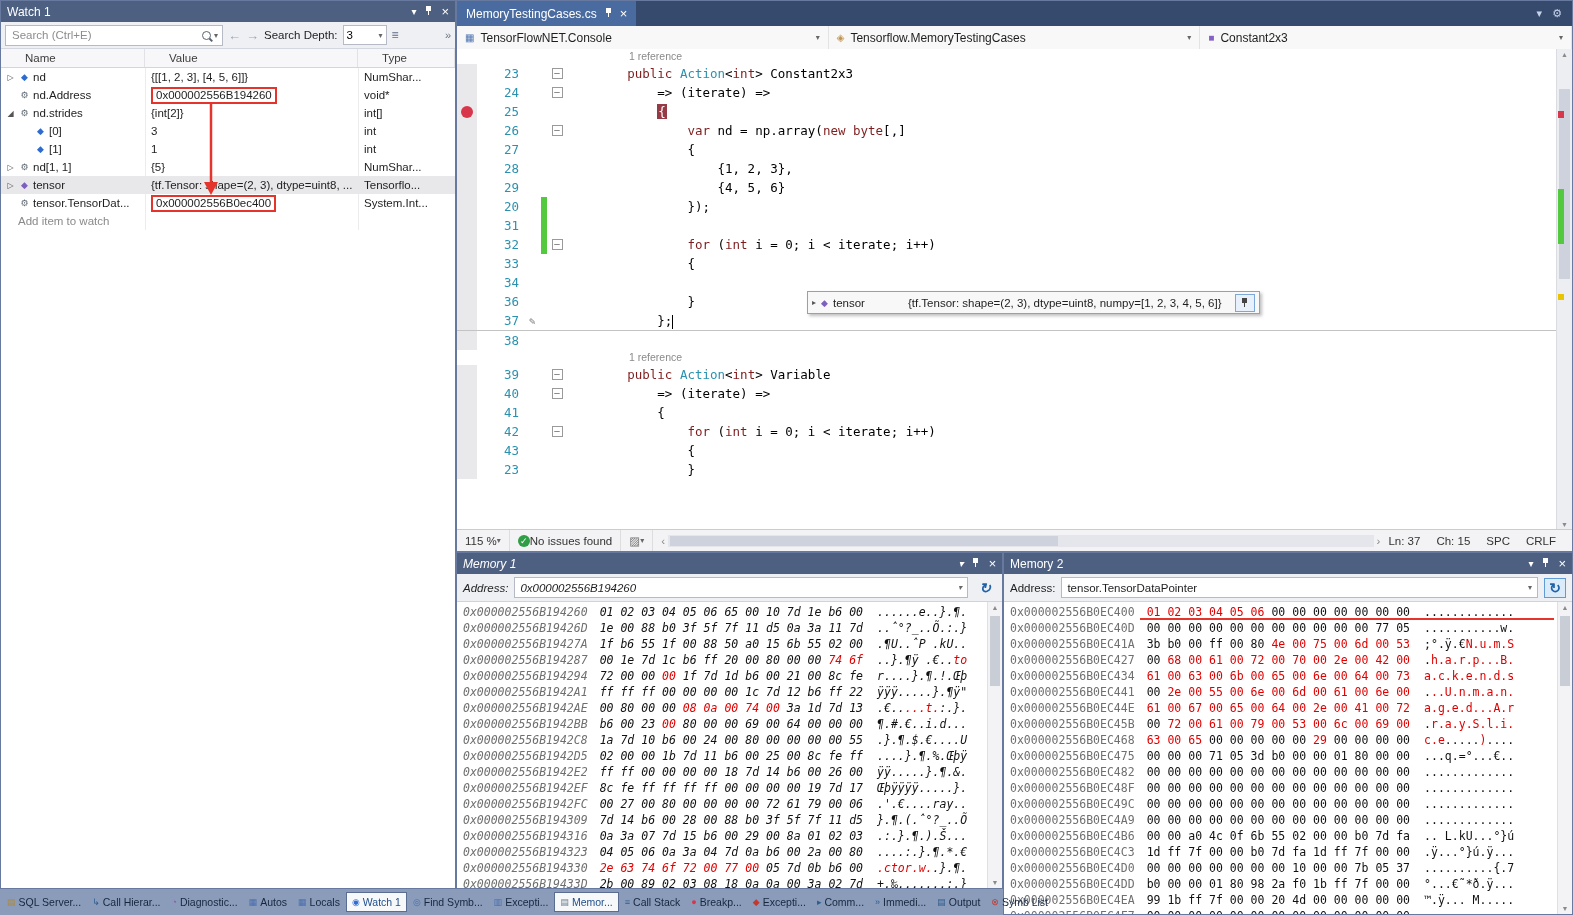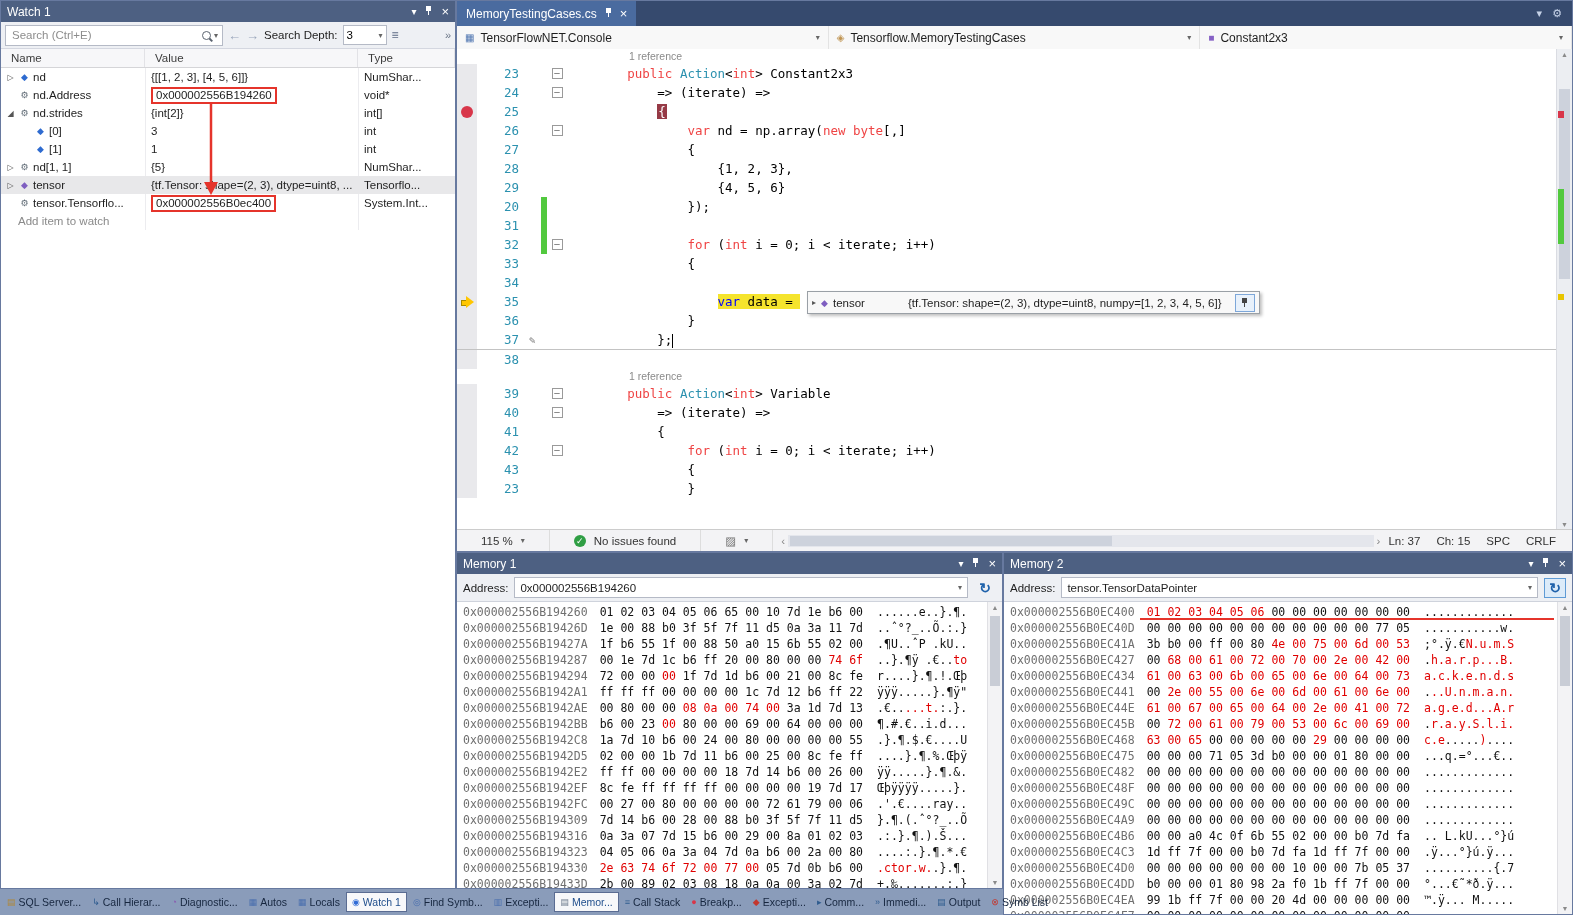--- a/index.html
+++ b/index.html
@@ -22,21 +22,21 @@
   .searchbox input::placeholder{color:#8d8d8d;}
   .mag{width:7px;height:7px;border:1.5px solid #5b6470;border-radius:50%;position:relative;display:inline-block;}
   .mag::after{content:"";position:absolute;width:4px;height:1.5px;background:#5b6470;transform:rotate(45deg);right:-3px;bottom:-2px;}
   .cc{font-size:8px;color:#666;}
   .navarrow{color:#9aa6bb;font-size:13px;}
   .depthlabel{font-size:11.5px;color:#1e1e1e;}
   .depthcombo{width:36px;height:18px;border:1px solid #b5bac6;background:#fff;display:flex;align-items:center;justify-content:space-between;padding:0 3px;font-size:11.5px;}
   .wtool-icon{font-size:12px;color:#5d6a84;}
   .overflow{margin-left:auto;color:#6b7687;font-size:11px;}
   .wgridhead{display:grid;grid-template-columns:144px 213px 1fr;height:18px;line-height:18px;background:#f7f7f9;border-bottom:1px solid #d5d5d8;font-size:11.5px;color:#3c3c3c;}
-  .wgridhead span{border-right:1px solid #e2e2e6;padding-left:10px;}
+  .wgridhead span{border-right:1px solid #e2e2e6;padding-left:24px;}
   #watch-rows-wrap{position:relative;}
   .colsep{position:absolute;top:0;width:1px;height:162px;background:#ececef;z-index:0;}
   .wrow{position:relative;z-index:1;display:grid;grid-template-columns:144px 213px 1fr;height:18px;align-items:center;font-size:11.5px;color:#1e1e1e;}
   .wrow.hl{background:#e8e8ea;}
   .wrow.ghost{color:#8a8a8a;}
   .wc-name{display:flex;align-items:center;gap:2px;overflow:hidden;white-space:nowrap;}
   .wexp{width:11px;display:inline-block;text-align:center;color:#555;font-size:8px;flex:0 0 11px;}
   .wicon{width:13px;text-align:center;font-size:9px;flex:0 0 13px;}
   .wc-val{padding-left:6px;overflow:hidden;white-space:nowrap;}
   .wc-type{padding-left:6px;overflow:hidden;white-space:nowrap;}
@@ -57,21 +57,21 @@
   .m-bp{flex:0 0 20px;background:#e9e9ec;display:flex;align-items:center;justify-content:center;}
   .m-num{flex:0 0 42px;text-align:right;color:#2b91af;padding-right:4px;}
   .m-gap{flex:0 0 18px;text-align:center;}
   .pencil{color:#777;font-size:11px;}
   .m-chg{flex:0 0 6px;}
   .m-chg.on{background:#52c93e;}
   .m-fold{flex:0 0 20px;display:flex;align-items:center;justify-content:center;}
   .foldbox{width:11px;height:11px;border:1px solid #9a9a9a;background:#fff;color:#444;font-size:9px;line-height:9px;text-align:center;box-sizing:border-box;}
   .codetext{flex:1;}
   .s-p{color:#000;}
-  .s-k{color:#ef4444;}
+  .s-k{color:#7f1d1d;}
   .s-t{color:#2b91af;}
   .s-run{color:#4aa94e;}
   .s-bph{background:#963a46;color:#fff;padding:0 1px;}
   .s-y{background:#f5e42d;color:#000;}
   .s-ky{background:#f5e42d;color:#0000ff;}
   .s-caret{display:inline-block;width:1px;height:14px;background:#000;vertical-align:middle;}
   .bpdot{width:12px;height:12px;border-radius:50%;background:#d8364a;display:inline-block;}
   .exec-wrap{display:inline-block;position:relative;width:15px;height:12px;}
   .exec-wrap::before{content:"";position:absolute;left:1px;top:4px;width:5px;height:4px;background:#ffc600;border:1px solid #a98a00;border-right:none;}
   .exec-wrap::after{content:"";position:absolute;left:6px;top:0;width:0;height:0;border-top:6px solid transparent;border-bottom:6px solid transparent;border-left:8px solid #ffc600;}
@@ -79,30 +79,30 @@
   .dt-exp{color:#555;font-size:8px;}
   .dt-ico{color:#7e5ec0;font-size:9px;}
   .dt-name{min-width:70px;color:#1e1e1e;}
   .dt-val{color:#1e1e1e;}
   .dt-pin{margin-left:8px;border:1px solid #7da7d9;background:#e8f1fb;width:18px;height:16px;display:flex;align-items:center;justify-content:center;color:#444;}
   .sbv{position:absolute;right:0;top:48px;bottom:21px;width:15px;background:#eceef2;border-left:1px solid #dadce2;}
   .sbv .arr{position:absolute;left:0;width:100%;text-align:center;font-size:7px;color:#8a8a8a;}
   .sb-thumb{position:absolute;left:2px;right:2px;top:40px;height:190px;background:#cdd2dc;}
   .sb-mark{position:absolute;left:1px;width:6px;}
   .statusbar{position:absolute;left:0;right:0;bottom:0;height:21px;background:#f3f3f5;border-top:1px solid #ccc;display:flex;align-items:center;font-size:11.5px;color:#333;}
-  .sb-sec{display:flex;align-items:center;gap:8px;padding:0 24px;border-right:1px solid #ddd;height:100%;text-align:right;}
+  .sb-sec{display:flex;align-items:center;gap:0;padding:0 8px;border-right:1px solid #ddd;height:100%;text-align:right;}
   .chk{width:12px;height:12px;border-radius:50%;background:#2f9e44;color:#fff;font-size:9px;line-height:12px;text-align:center;display:inline-block;}
   .chk::before{content:"✓";}
   .hscroll{flex:1;display:flex;align-items:center;gap:3px;color:#888;margin:0 8px;}
   .hscroll .track{flex:1;height:12px;background:#e4e6ec;position:relative;}
   .hscroll .hthumb{position:absolute;left:2px;top:1px;height:10px;width:55%;background:#cdd2dc;}
   .sb-right{display:flex;align-items:center;}
   .sb-right span{margin-right:16px;}
   
-  #memory1{left:456px;top:552px;width:547px;height:337px;}
+  #memory1{left:456px;top:552px;width:547px;height:337px;font-style:italic;}
   #memory2{left:1003px;top:552px;width:570px;height:363px;}
   .addrrow{height:27px;background:#eef0f4;border-bottom:1px solid #cfd3dc;display:flex;align-items:center;padding:0 6px;gap:6px;font-size:11.5px;color:#1e1e1e;}
   .addrcombo{flex:1;height:19px;background:#fff;border:1px solid #b5bac6;display:flex;align-items:center;padding:0 5px;}
   .addrcombo .val{flex:1;white-space:nowrap;overflow:hidden;}
   .refreshbtn{width:22px;height:20px;display:flex;align-items:center;justify-content:center;color:#1f62ab;font-size:14px;font-weight:bold;}
   .refreshbtn.active{border:1px solid #5f9bd5;background:#dcebf9;box-sizing:border-box;}
   .hexdump{position:absolute;top:49px;left:0;right:14px;bottom:0;overflow:hidden;padding:2px 0 0 6px;font-family:"DejaVu Sans Mono",monospace;font-size:11.5px;}
   .mrow{height:16px;line-height:16px;white-space:pre;position:relative;}
   .maddr{color:#6f6f6f;margin-right:12px;}
   .mbytes{color:#111;}
@@ -217,21 +217,21 @@
               <span class="wicon" style="color: rgb(126, 94, 192);">◆</span>
               <span class="wname">tensor</span>
             </div>
             <div class="wc-val"><span>{tf.Tensor: shape=(2, 3), dtype=uint8, ...</span></div>
             <div class="wc-type">Tensorflo...</div>
           </div>
           <div class="wrow">
             <div class="wc-name" style="padding-left: 4px;">
               <span class="wexp"></span>
               <span class="wicon" style="color: rgb(95, 106, 117);">⚙</span>
-              <span class="wname">tensor.Tensorflo...</span>
+              <span class="wname">tensor.TensorDat...</span>
             </div>
             <div class="wc-val"><span class="redbox">0x000002556B0ec400</span></div>
             <div class="wc-type">System.Int...</div>
           </div>
           <div class="wrow ghost">
             <div class="wc-name" style="padding-left: 4px;">
               <span class="wexp"></span>
               <span class="wname">Add item to watch</span>
             </div>
             <div class="wc-val"><span></span></div>
@@ -282,21 +282,20 @@
           <div class="crow"><div class="m-bp"><span class="bpdot"></span></div><div class="m-num">25</div><div class="m-gap"></div><div class="m-chg"></div><div class="m-fold"></div><div class="codetext"><span class="s-p">            </span><span class="s-bph">{</span></div></div>
           <div class="crow"><div class="m-bp"></div><div class="m-num">26</div><div class="m-gap"></div><div class="m-chg"></div><div class="m-fold"><span class="foldbox">–</span></div><div class="codetext"><span class="s-p">                </span><span class="s-k">var</span><span class="s-p"> nd = np.array(</span><span class="s-k">new</span><span class="s-p"> </span><span class="s-k">byte</span><span class="s-p">[,]</span></div></div>
           <div class="crow"><div class="m-bp"></div><div class="m-num">27</div><div class="m-gap"></div><div class="m-chg"></div><div class="m-fold"></div><div class="codetext"><span class="s-p">                </span><span class="s-p">{</span></div></div>
           <div class="crow"><div class="m-bp"></div><div class="m-num">28</div><div class="m-gap"></div><div class="m-chg"></div><div class="m-fold"></div><div class="codetext"><span class="s-p">                    </span><span class="s-p">{1, 2, 3},</span></div></div>
           <div class="crow"><div class="m-bp"></div><div class="m-num">29</div><div class="m-gap"></div><div class="m-chg"></div><div class="m-fold"></div><div class="codetext"><span class="s-p">                    </span><span class="s-p">{4, 5, 6}</span></div></div>
           <div class="crow"><div class="m-bp"></div><div class="m-num">20</div><div class="m-gap"></div><div class="m-chg on"></div><div class="m-fold"></div><div class="codetext"><span class="s-p">                </span><span class="s-p">});</span></div></div>
           <div class="crow"><div class="m-bp"></div><div class="m-num">31</div><div class="m-gap"></div><div class="m-chg on"></div><div class="m-fold"></div><div class="codetext"></div></div>
           <div class="crow"><div class="m-bp"></div><div class="m-num">32</div><div class="m-gap"></div><div class="m-chg on"></div><div class="m-fold"><span class="foldbox">–</span></div><div class="codetext"><span class="s-p">                </span><span class="s-k">for</span><span class="s-p"> (</span><span class="s-k">int</span><span class="s-p"> i = 0; i &lt; iterate; i++)</span></div></div>
           <div class="crow"><div class="m-bp"></div><div class="m-num">33</div><div class="m-gap"></div><div class="m-chg"></div><div class="m-fold"></div><div class="codetext"><span class="s-p">                </span><span class="s-p">{</span></div></div>
           <div class="crow"><div class="m-bp"></div><div class="m-num">34</div><div class="m-gap"></div><div class="m-chg"></div><div class="m-fold"></div></div>
-          <div class="crow"><div class="m-bp"><span class="exec-wrap"></span></div><div class="m-num">35</div><div class="m-gap"></div><div class="m-chg"></div><div class="m-fold"></div><div class="codetext"><span class="s-p">                    </span><span class="s-ky">var</span><span class="s-y"> data = </span></div></div>
           <div class="crow"><div class="m-bp"></div><div class="m-num">36</div><div class="m-gap"></div><div class="m-chg"></div><div class="m-fold"></div><div class="codetext"><span class="s-p">                </span><span class="s-p">}</span></div></div>
           <div class="crow sep"><div class="m-bp"></div><div class="m-num">37</div><div class="m-gap"><span class="pencil">✎</span></div><div class="m-chg"></div><div class="m-fold"></div><div class="codetext"><span class="s-p">            </span><span class="s-p">};</span><span class="s-caret"></span></div></div>
           <div class="crow"><div class="m-bp"></div><div class="m-num">38</div><div class="m-gap"></div><div class="m-chg"></div><div class="m-fold"></div><div class="codetext"></div></div>
           <div class="clrow">1 reference</div>
           <div class="crow"><div class="m-bp"></div><div class="m-num">39</div><div class="m-gap"></div><div class="m-chg"></div><div class="m-fold"><span class="foldbox">–</span></div><div class="codetext"><span class="s-p">        </span><span class="s-k">public</span><span class="s-p"> </span><span class="s-t">Action</span><span class="s-p">&lt;</span><span class="s-k">int</span><span class="s-p">&gt; </span><span class="s-p">Variable</span></div></div>
           <div class="crow"><div class="m-bp"></div><div class="m-num">40</div><div class="m-gap"></div><div class="m-chg"></div><div class="m-fold"><span class="foldbox">–</span></div><div class="codetext"><span class="s-p">            </span><span class="s-p">=&gt; (iterate) =&gt;</span></div></div>
           <div class="crow"><div class="m-bp"></div><div class="m-num">41</div><div class="m-gap"></div><div class="m-chg"></div><div class="m-fold"></div><div class="codetext"><span class="s-p">            </span><span class="s-p">{</span></div></div>
           <div class="crow"><div class="m-bp"></div><div class="m-num">42</div><div class="m-gap"></div><div class="m-chg"></div><div class="m-fold"><span class="foldbox">–</span></div><div class="codetext"><span class="s-p">                </span><span class="s-k">for</span><span class="s-p"> (</span><span class="s-k">int</span><span class="s-p"> i = 0; i &lt; iterate; i++)</span></div></div>
           <div class="crow"><div class="m-bp"></div><div class="m-num">43</div><div class="m-gap"></div><div class="m-chg"></div><div class="m-fold"></div><div class="codetext"><span class="s-p">                </span><span class="s-p">{</span></div></div>
           <div class="crow"><div class="m-bp"></div><div class="m-num">23</div><div class="m-gap"></div><div class="m-chg"></div><div class="m-fold"></div><div class="codetext"><span class="s-p">                </span><span class="s-p">}</span></div></div>

